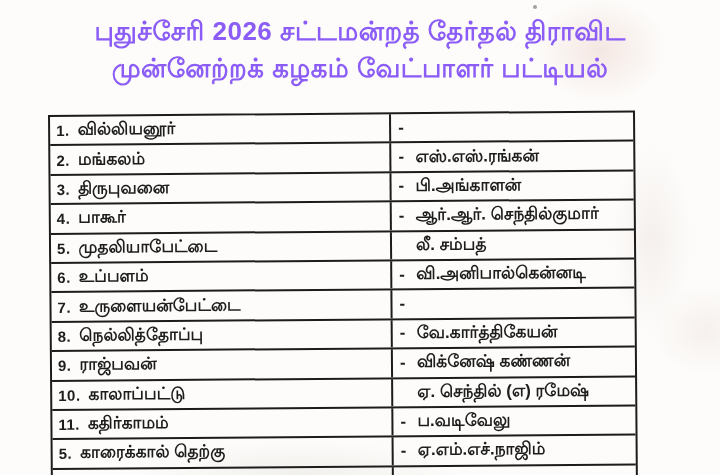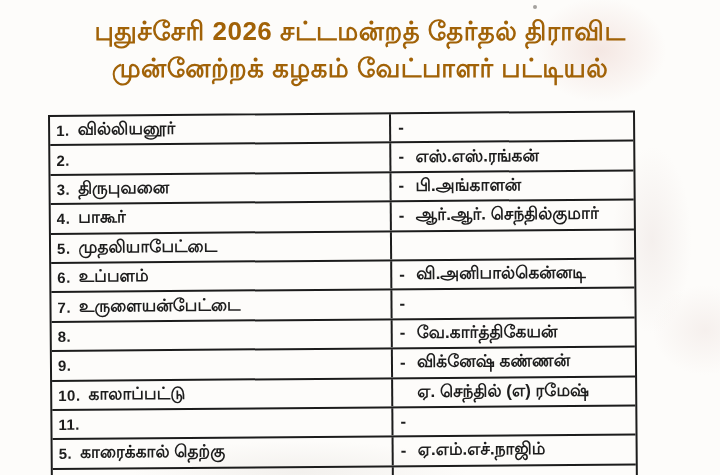--- a/index.html
+++ b/index.html
@@ -9,21 +9,21 @@
     background:
       radial-gradient(ellipse 95px 75px at 600px 50px, rgba(241,224,219,0.75), rgba(241,224,219,0) 70%),
       radial-gradient(ellipse 55px 130px at 652px 240px, rgba(228,216,213,0.35), rgba(228,216,213,0) 72%),
       radial-gradient(ellipse 240px 45px at 300px 472px, rgba(216,210,204,0.28), rgba(216,210,204,0) 70%),
       radial-gradient(ellipse 70px 60px at 705px 330px, rgba(235,222,218,0.4), rgba(235,222,218,0) 75%),
       #fdfcfa;
   }
   .page{position:absolute;inset:0;}
   .title{
     position:absolute;top:13px;left:0;width:100%;
-    text-align:center;font-weight:bold;color:#a16207;
+    text-align:center;font-weight:bold;color:#8b5cf6;
     font-size:26px;line-height:37px;letter-spacing:0.5px;
   }
   .speck{
     position:absolute;left:533px;top:5px;width:4px;height:4px;
     background:#8d8a86;border-radius:50%;opacity:.8;
   }
   .doc-table{
     position:absolute;left:48px;top:115px;width:587px;height:380px;
     border:2px solid #1c1c1c;box-sizing:border-box;
     transform:rotate(-0.45deg);transform-origin:top left;
@@ -66,20 +66,21 @@
           <span>வில்லியனூர்</span>
         </div>
       <div class="cell-right">
           <span class="dash">-</span>
         </div>
     </div>
 
     <div class="row">
       <div class="cell-left">
           <span class="no">2.</span>
+          <span>மங்கலம்</span>
         </div>
       <div class="cell-right">
           <span class="dash">-</span>
           <span>எஸ்.எஸ்.ரங்கன்</span>
         </div>
     </div>
 
     <div class="row">
       <div class="cell-left">
           <span class="no">3.</span>
@@ -102,20 +103,21 @@
         </div>
     </div>
 
     <div class="row">
       <div class="cell-left">
           <span class="no">5.</span>
           <span>முதலியாபேட்டை</span>
         </div>
       <div class="cell-right">
           <span class="dash"></span>
+          <span>லீ. சம்பத்</span>
         </div>
     </div>
 
     <div class="row">
       <div class="cell-left">
           <span class="no">6.</span>
           <span>உப்பளம்</span>
         </div>
       <div class="cell-right">
           <span class="dash">-</span>
@@ -129,30 +131,32 @@
           <span>உருளையன்பேட்டை</span>
         </div>
       <div class="cell-right">
           <span class="dash">-</span>
         </div>
     </div>
 
     <div class="row">
       <div class="cell-left">
           <span class="no">8.</span>
+          <span>நெல்லித்தோப்பு</span>
         </div>
       <div class="cell-right">
           <span class="dash">-</span>
           <span>வே.கார்த்திகேயன்</span>
         </div>
     </div>
 
     <div class="row">
       <div class="cell-left">
           <span class="no">9.</span>
+          <span>ராஜ்பவன்</span>
         </div>
       <div class="cell-right">
           <span class="dash">-</span>
           <span>விக்னேஷ் கண்ணன்</span>
         </div>
     </div>
 
     <div class="row">
       <div class="cell-left">
           <span class="no">10.</span>
@@ -160,23 +164,25 @@
         </div>
       <div class="cell-right">
           <span class="dash"></span>
           <span>ஏ. செந்தில் (எ) ரமேஷ்</span>
         </div>
     </div>
 
     <div class="row">
       <div class="cell-left">
           <span class="no">11.</span>
-        </div>
-      <div class="cell-right">
-          <span class="dash">-</span>
+          <span>கதிர்காமம்</span>
+        </div>
+      <div class="cell-right">
+          <span class="dash">-</span>
+          <span>ப.வடிவேலு</span>
         </div>
     </div>
 
     <div class="row">
       <div class="cell-left">
           <span class="no">5.</span>
           <span>காரைக்கால் தெற்கு</span>
         </div>
       <div class="cell-right">
           <span class="dash">-</span>

